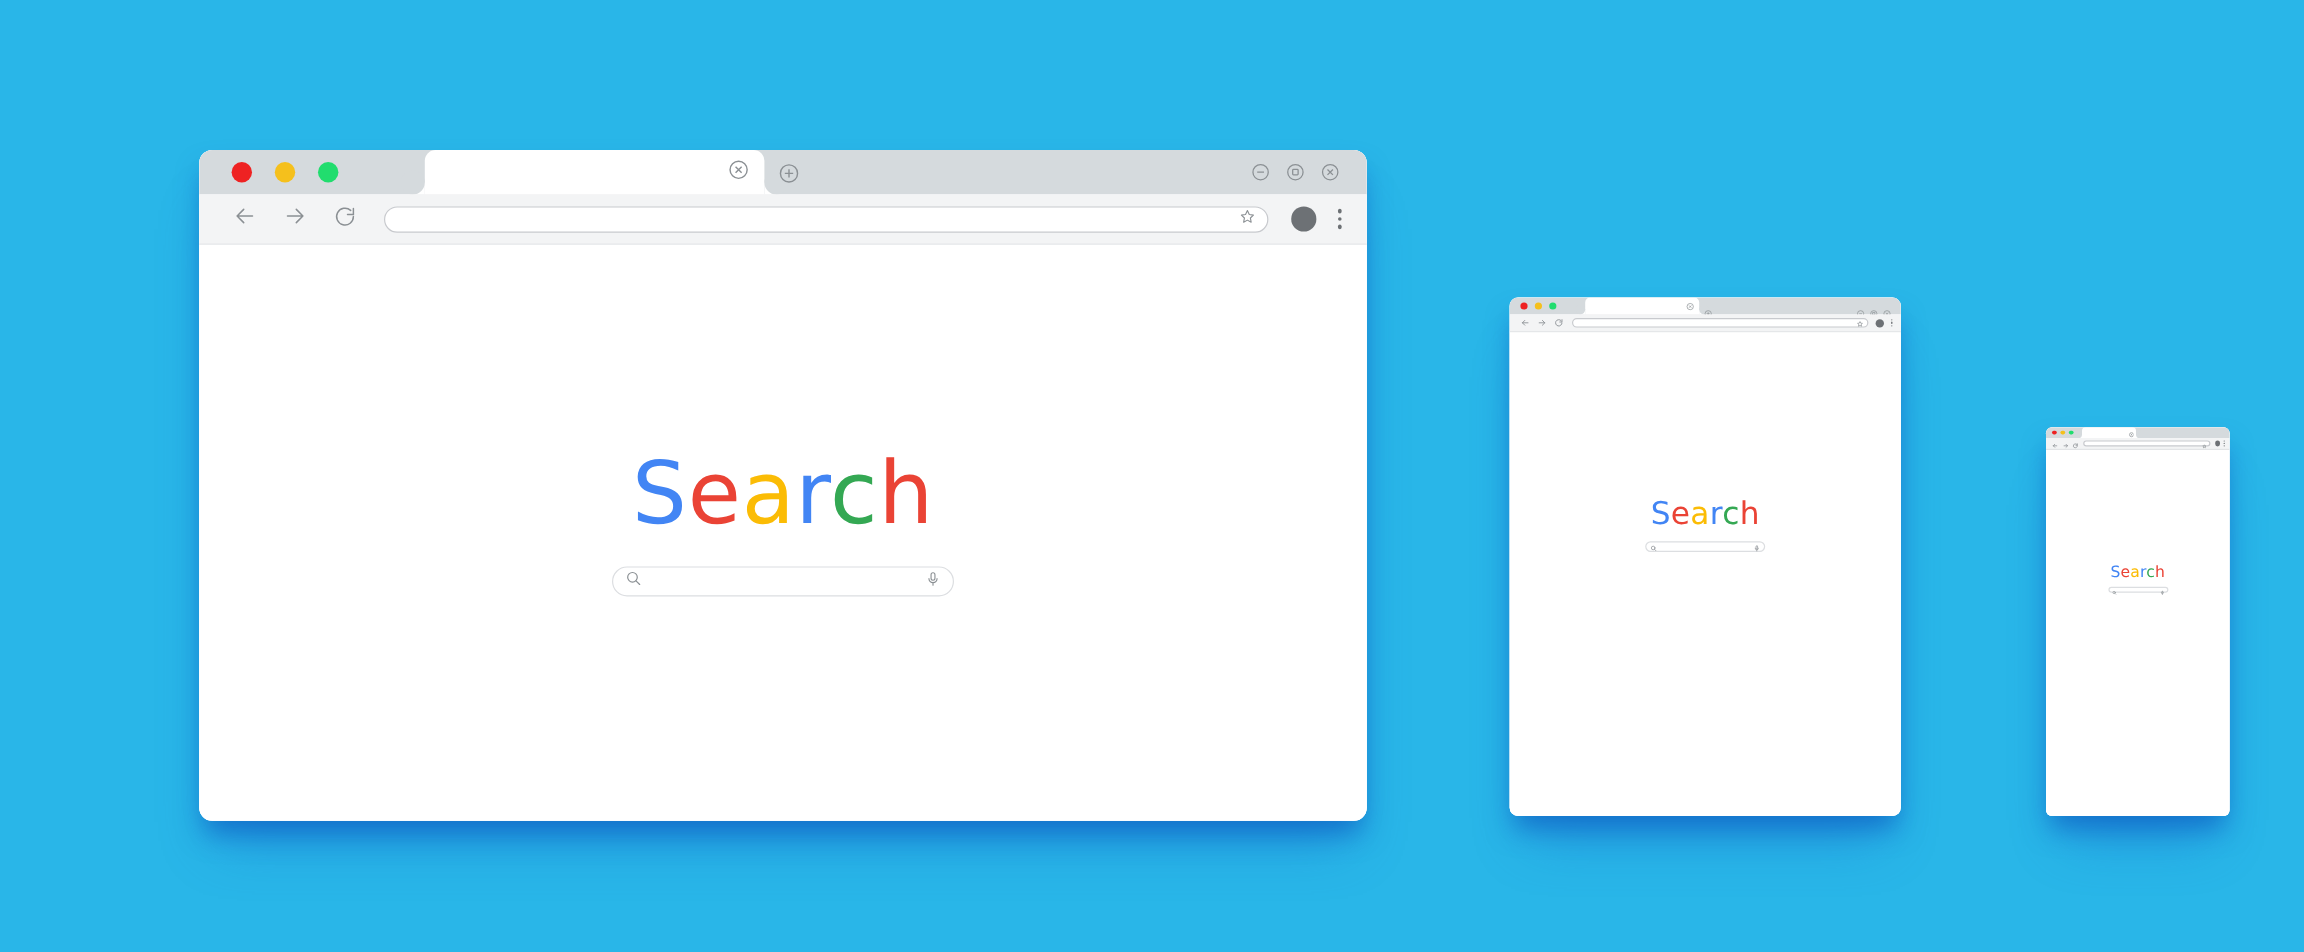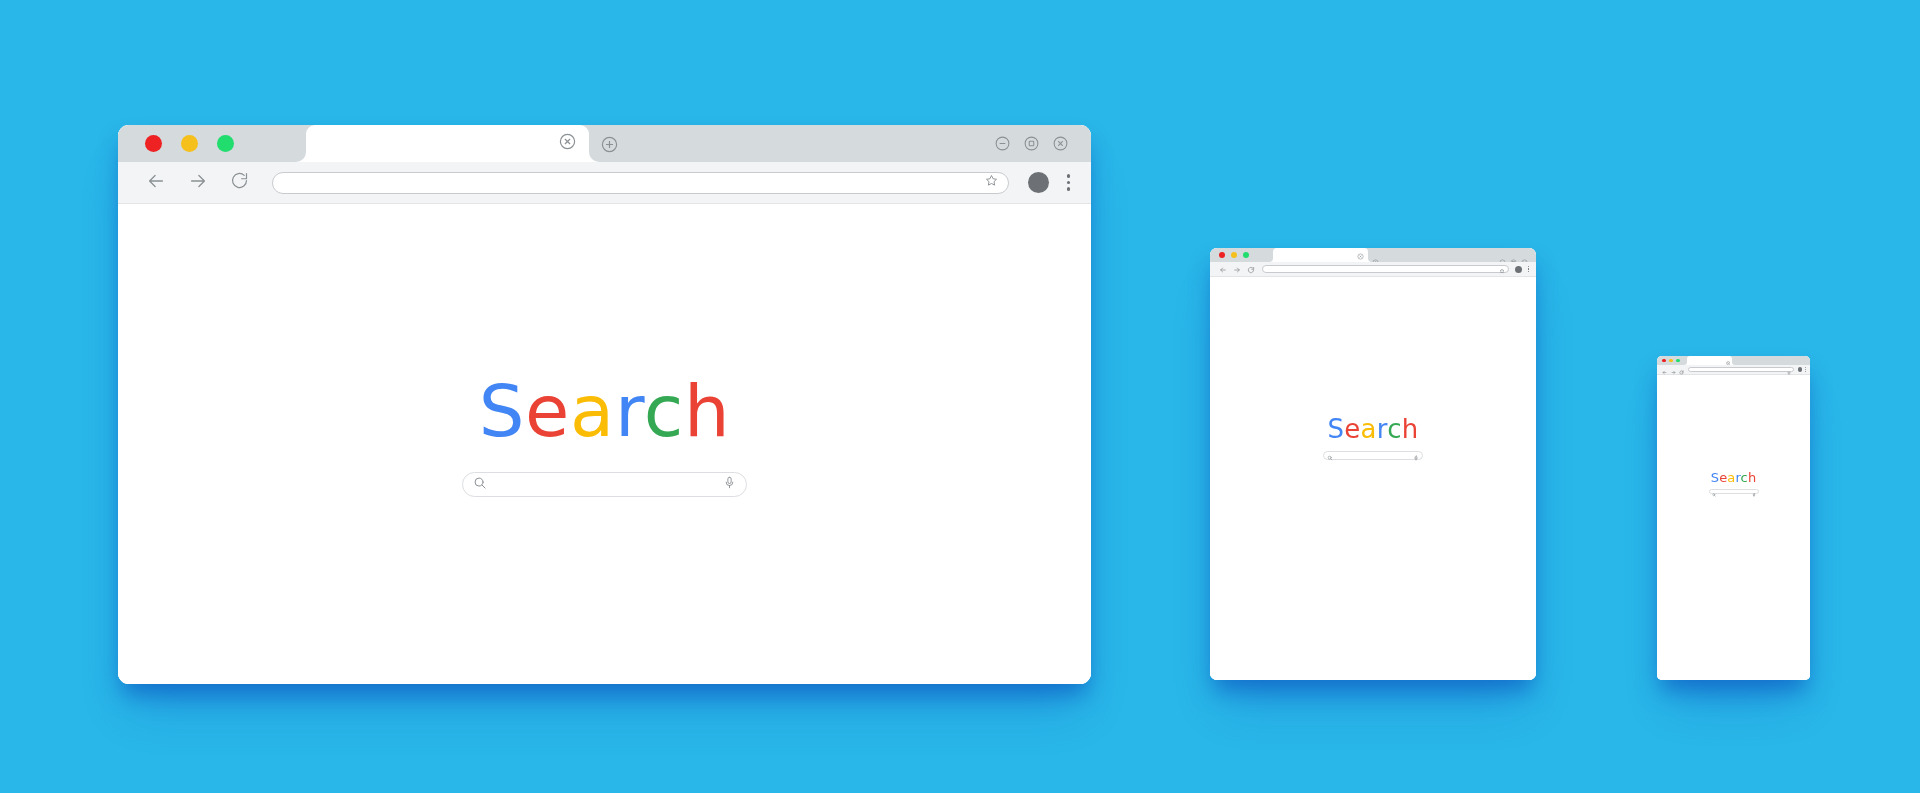--- a/index.html
+++ b/index.html
@@ -12,20 +12,21 @@
 
   body {
     background: #29b6e8;
     font-family: "Liberation Sans", sans-serif;
     position: relative;
   }
 
   .stage {
     position: absolute;
     inset: 0;
+    margin-left: 48px;
   }
 
   
   .window {
     position: absolute;
     background: #ffffff;
     border-radius: 10px;
     box-shadow:
       0 14px 22px -4px rgba(12, 86, 190, 0.62),
       0 34px 44px -16px rgba(20, 100, 205, 0.40);

